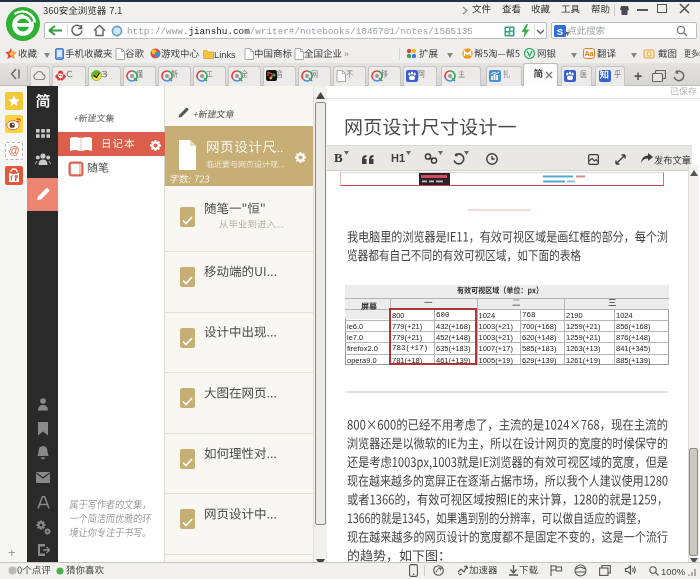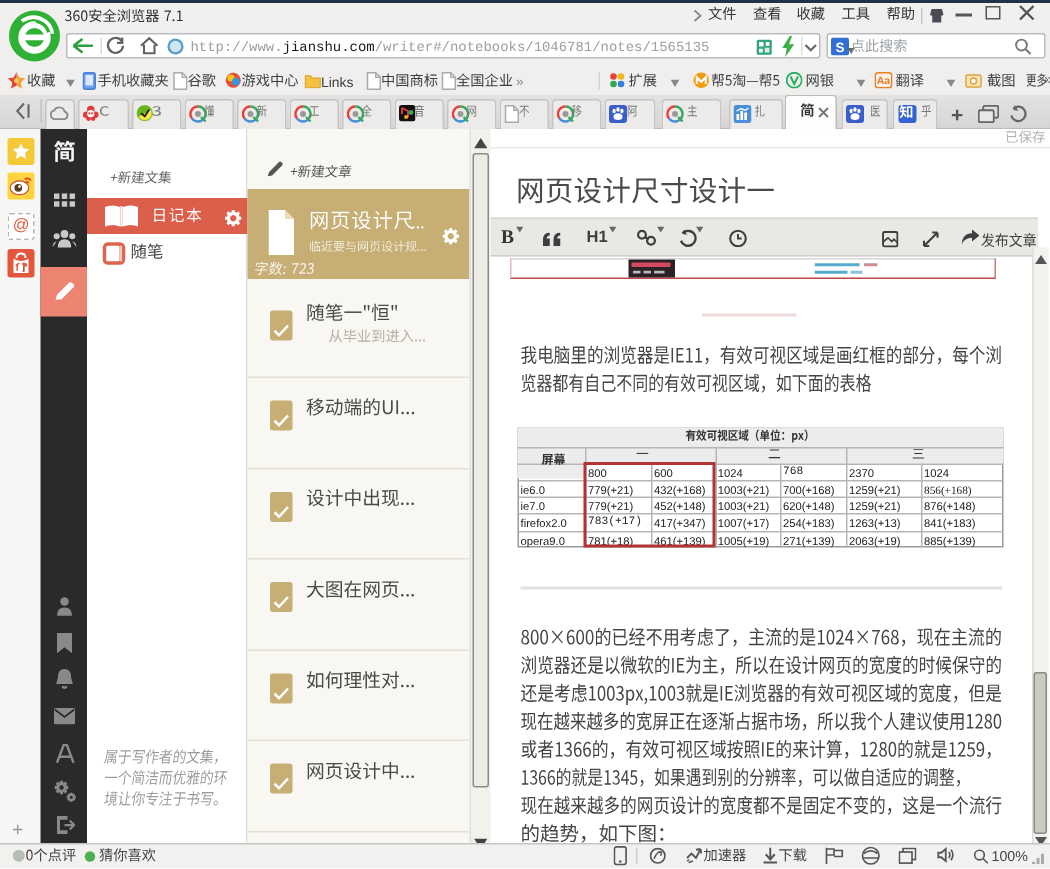--- a/index.html
+++ b/index.html
@@ -553,52 +553,52 @@
 <div class="abs" style="left:345px;top:331px;width:324px;height:1px;background:#b5b5b5"></div>
 <div class="abs" style="left:345px;top:342px;width:324px;height:1px;background:#b5b5b5"></div>
 <div class="abs" style="left:345px;top:353.5px;width:324px;height:1px;background:#b5b5b5"></div>
 <div class="abs" style="left:390px;top:297.5px;width:1px;height:67.5px;background:#b5b5b5"></div>
 <div class="abs" style="left:434px;top:309px;width:1px;height:56px;background:#b5b5b5"></div>
 <div class="abs" style="left:476.5px;top:297.5px;width:1px;height:67.5px;background:#b5b5b5"></div>
 <div class="abs" style="left:520px;top:309px;width:1px;height:56px;background:#b5b5b5"></div>
 <div class="abs" style="left:564px;top:297.5px;width:1px;height:67.5px;background:#b5b5b5"></div>
 <div class="abs" style="left:614px;top:309px;width:1px;height:56px;background:#b5b5b5"></div>
 <div class="abs" style="left:392px;top:310.5px;font-size:7.5px;color:#222;font-family:'Liberation Sans';white-space:nowrap">800</div>
-<div class="abs" style="left:436px;top:310.5px;font-size:7.5px;color:#222;font-family:Liberation Sans, sans-serif;white-space:nowrap">600</div>
+<div class="abs" style="left:436px;top:310.5px;font-size:7.5px;color:#222;font-family:Liberation Mono, monospace;white-space:nowrap">600</div>
 <div class="abs" style="left:478.5px;top:310.5px;font-size:7.5px;color:#222;font-family:'Liberation Sans';white-space:nowrap">1024</div>
 <div class="abs" style="left:522px;top:310.5px;font-size:7.5px;color:#222;font-family:Liberation Mono, monospace;white-space:nowrap">768</div>
-<div class="abs" style="left:566px;top:310.5px;font-size:7.5px;color:#222;font-family:'Liberation Sans';white-space:nowrap">2370</div>
+<div class="abs" style="left:566px;top:310.5px;font-size:7.5px;color:#222;font-family:'Liberation Sans';white-space:nowrap">2190</div>
 <div class="abs" style="left:616px;top:310.5px;font-size:7.5px;color:#222;font-family:'Liberation Sans';white-space:nowrap">1024</div>
 <div class="abs" style="left:347px;top:321.5px;font-size:7.5px;color:#222;font-family:'Liberation Sans';white-space:nowrap">ie6.0</div>
 <div class="abs" style="left:392px;top:321.5px;font-size:7.5px;color:#222;font-family:'Liberation Sans';white-space:nowrap">779(+21)</div>
 <div class="abs" style="left:436px;top:321.5px;font-size:7.5px;color:#222;font-family:'Liberation Sans';white-space:nowrap">432(+168)</div>
 <div class="abs" style="left:478.5px;top:321.5px;font-size:7.5px;color:#222;font-family:'Liberation Sans';white-space:nowrap">1003(+21)</div>
 <div class="abs" style="left:522px;top:321.5px;font-size:7.5px;color:#222;font-family:'Liberation Sans';white-space:nowrap">700(+168)</div>
 <div class="abs" style="left:566px;top:321.5px;font-size:7.5px;color:#222;font-family:'Liberation Sans';white-space:nowrap">1259(+21)</div>
-<div class="abs" style="left:616px;top:321.5px;font-size:7.5px;color:#222;font-family:Liberation Serif, serif;white-space:nowrap">856(+168)</div>
+<div class="abs" style="left:616px;top:321.5px;font-size:7.5px;color:#222;font-family:Liberation Sans, sans-serif;white-space:nowrap">856(+168)</div>
 <div class="abs" style="left:347px;top:333px;font-size:7.5px;color:#222;font-family:'Liberation Sans';white-space:nowrap">ie7.0</div>
 <div class="abs" style="left:392px;top:333px;font-size:7.5px;color:#222;font-family:'Liberation Sans';white-space:nowrap">779(+21)</div>
 <div class="abs" style="left:436px;top:333px;font-size:7.5px;color:#222;font-family:'Liberation Sans';white-space:nowrap">452(+148)</div>
 <div class="abs" style="left:478.5px;top:333px;font-size:7.5px;color:#222;font-family:'Liberation Sans';white-space:nowrap">1003(+21)</div>
 <div class="abs" style="left:522px;top:333px;font-size:7.5px;color:#222;font-family:'Liberation Sans';white-space:nowrap">620(+148)</div>
 <div class="abs" style="left:566px;top:333px;font-size:7.5px;color:#222;font-family:'Liberation Sans';white-space:nowrap">1259(+21)</div>
 <div class="abs" style="left:616px;top:333px;font-size:7.5px;color:#222;font-family:'Liberation Sans';white-space:nowrap">876(+148)</div>
 <div class="abs" style="left:347px;top:344px;font-size:7.5px;color:#222;font-family:'Liberation Sans';white-space:nowrap">firefox2.0</div>
 <div class="abs" style="left:392px;top:344px;font-size:7.5px;color:#222;font-family:Liberation Mono, monospace;white-space:nowrap">783(+17)</div>
-<div class="abs" style="left:436px;top:344px;font-size:7.5px;color:#222;font-family:'Liberation Sans';white-space:nowrap">417(+347)</div>
+<div class="abs" style="left:436px;top:344px;font-size:7.5px;color:#222;font-family:'Liberation Sans';white-space:nowrap">635(+183)</div>
 <div class="abs" style="left:478.5px;top:344px;font-size:7.5px;color:#222;font-family:'Liberation Sans';white-space:nowrap">1007(+17)</div>
-<div class="abs" style="left:522px;top:344px;font-size:7.5px;color:#222;font-family:'Liberation Sans';white-space:nowrap">254(+183)</div>
+<div class="abs" style="left:522px;top:344px;font-size:7.5px;color:#222;font-family:'Liberation Sans';white-space:nowrap">585(+183)</div>
 <div class="abs" style="left:566px;top:344px;font-size:7.5px;color:#222;font-family:'Liberation Sans';white-space:nowrap">1263(+13)</div>
-<div class="abs" style="left:616px;top:344px;font-size:7.5px;color:#222;font-family:'Liberation Sans';white-space:nowrap">841(+183)</div>
+<div class="abs" style="left:616px;top:344px;font-size:7.5px;color:#222;font-family:'Liberation Sans';white-space:nowrap">841(+345)</div>
 <div class="abs" style="left:347px;top:355.5px;font-size:7.5px;color:#222;font-family:'Liberation Sans';white-space:nowrap">opera9.0</div>
 <div class="abs" style="left:392px;top:355.5px;font-size:7.5px;color:#222;font-family:'Liberation Sans';white-space:nowrap">781(+18)</div>
 <div class="abs" style="left:436px;top:355.5px;font-size:7.5px;color:#222;font-family:'Liberation Sans';white-space:nowrap">461(+139)</div>
 <div class="abs" style="left:478.5px;top:355.5px;font-size:7.5px;color:#222;font-family:'Liberation Sans';white-space:nowrap">1005(+19)</div>
-<div class="abs" style="left:522px;top:355.5px;font-size:7.5px;color:#222;font-family:'Liberation Sans';white-space:nowrap">271(+139)</div>
-<div class="abs" style="left:566px;top:355.5px;font-size:7.5px;color:#222;font-family:'Liberation Sans';white-space:nowrap">2063(+19)</div>
+<div class="abs" style="left:522px;top:355.5px;font-size:7.5px;color:#222;font-family:'Liberation Sans';white-space:nowrap">629(+139)</div>
+<div class="abs" style="left:566px;top:355.5px;font-size:7.5px;color:#222;font-family:'Liberation Sans';white-space:nowrap">1261(+19)</div>
 <div class="abs" style="left:616px;top:355.5px;font-size:7.5px;color:#222;font-family:'Liberation Sans';white-space:nowrap">885(+139)</div>
 <div class="abs" style="left:389px;top:308px;width:88px;height:57px;border:2px solid #b03434"></div>
 
 <div class="abs" style="left:347px;top:391px;width:321px;height:2px;background:#e2e2e2"></div>
 
 <div class="abs" style="left:688px;top:165px;width:11px;height:403px;background:#f3f2ee;border-left:1px solid #dedcd6"></div>
 <svg class="abs" style="left:690px;top:170px" width="8" height="6" viewBox="0 0 8 6">
     <path d="M4 0 L8 6 L0 6 Z" fill="#555"></path>
   </svg>
 <div class="abs" style="left:689px;top:448px;width:9px;height:108px;background:#ccc9c2;border:1px solid #8b8b86;border-radius:2px"></div>

